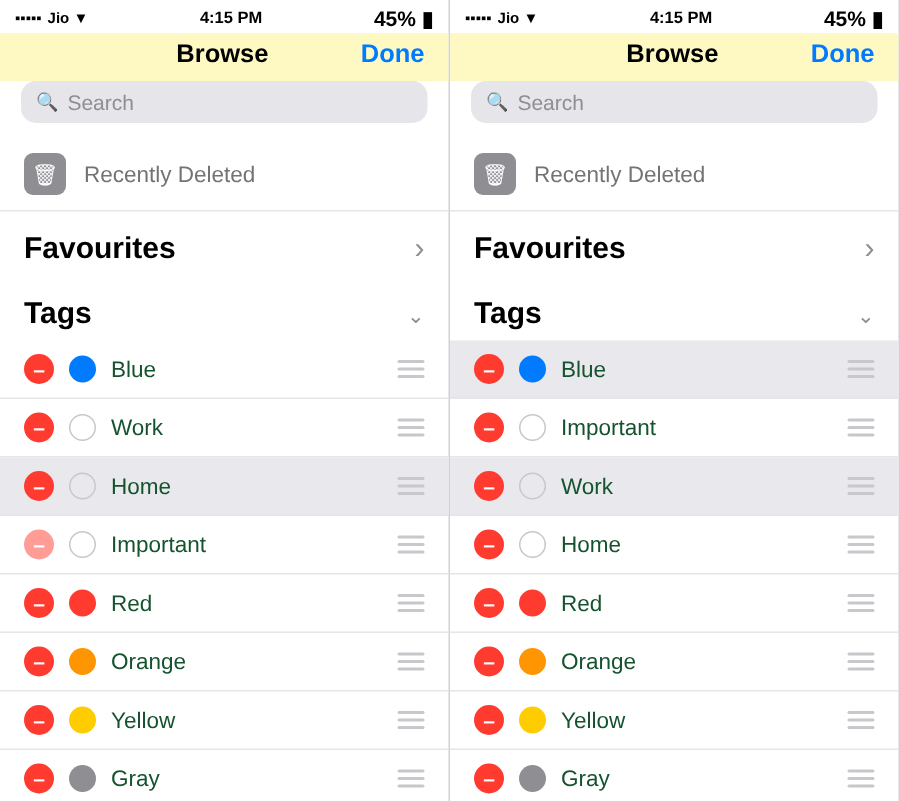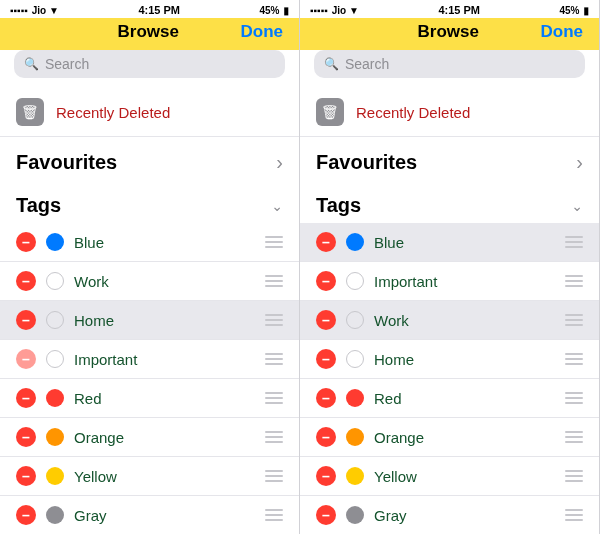--- a/index.html
+++ b/index.html
@@ -27,29 +27,29 @@
       display: flex;
       justify-content: space-between;
       align-items: center;
       padding: 4px 10px 2px 10px;
       height: 22px;
       font-size: 10px;
       font-weight: 600;
     }
     .status-left { display: flex; gap: 4px; align-items: center; }
     .status-center { font-size: 11px; font-weight: 600; text-align: center; }
-    .status-right { display: flex; gap: 4px; align-items: center; font-size: 10px; }
+    .status-right { display: flex; gap: 4px; align-items: center; font-size: 14px; }
 
     
     .nav-bar {
       display: flex;
       justify-content: space-between;
       align-items: center;
       padding: 4px 16px 8px 16px;
-      background: #fde047;
+      background: #fef9c3;
       gap: 36px;
     }
     .nav-title {
       font-size: 17px;
       font-weight: 600;
       color: #000;
       flex: 1;
       text-align: center;
     }
     .nav-done {
@@ -93,21 +93,21 @@
       background: #8e8e93;
       border-radius: 6px;
       display: flex;
       align-items: center;
       justify-content: center;
       color: #fff;
       font-size: 14px;
     }
     .recently-deleted-label {
       font-size: 15px;
-      color: #b91c1c;
+      color: #737373;
     }
 
     
     .section-header {
       display: flex;
       justify-content: space-between;
       align-items: center;
       padding: 14px 16px 6px 16px;
     }
     .section-title {

